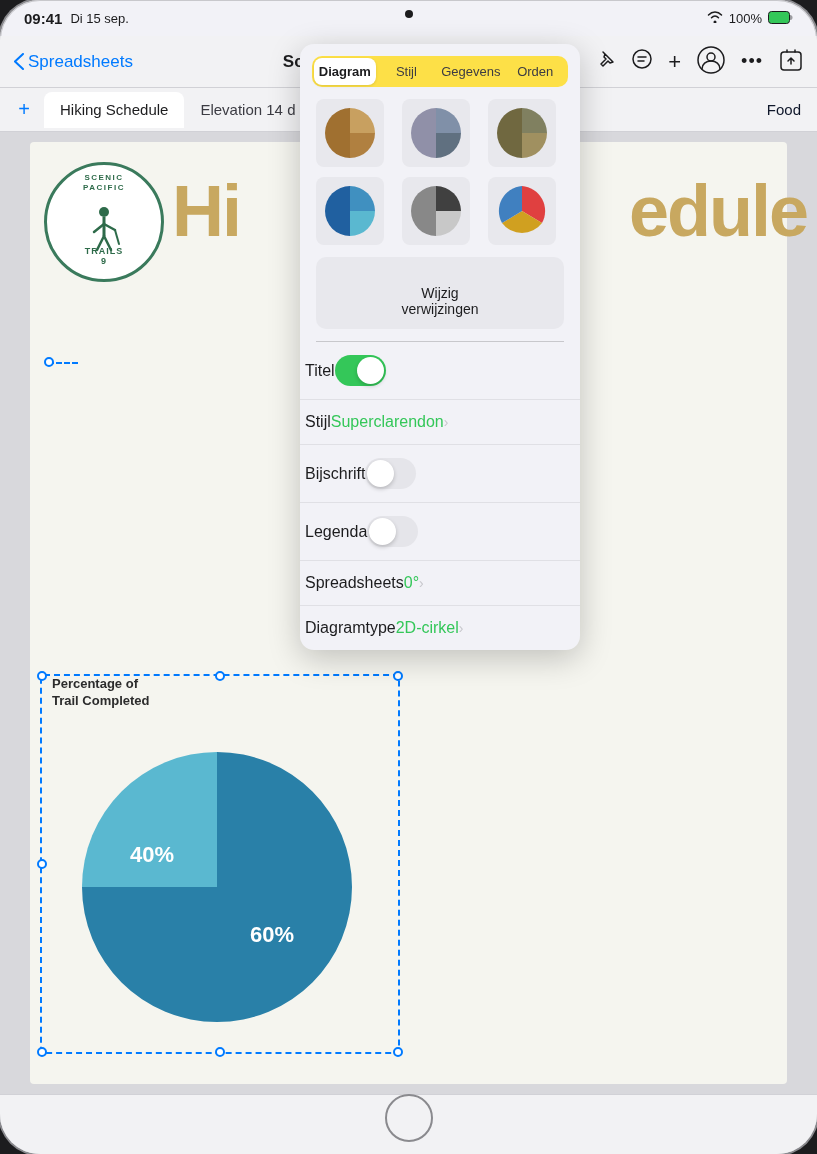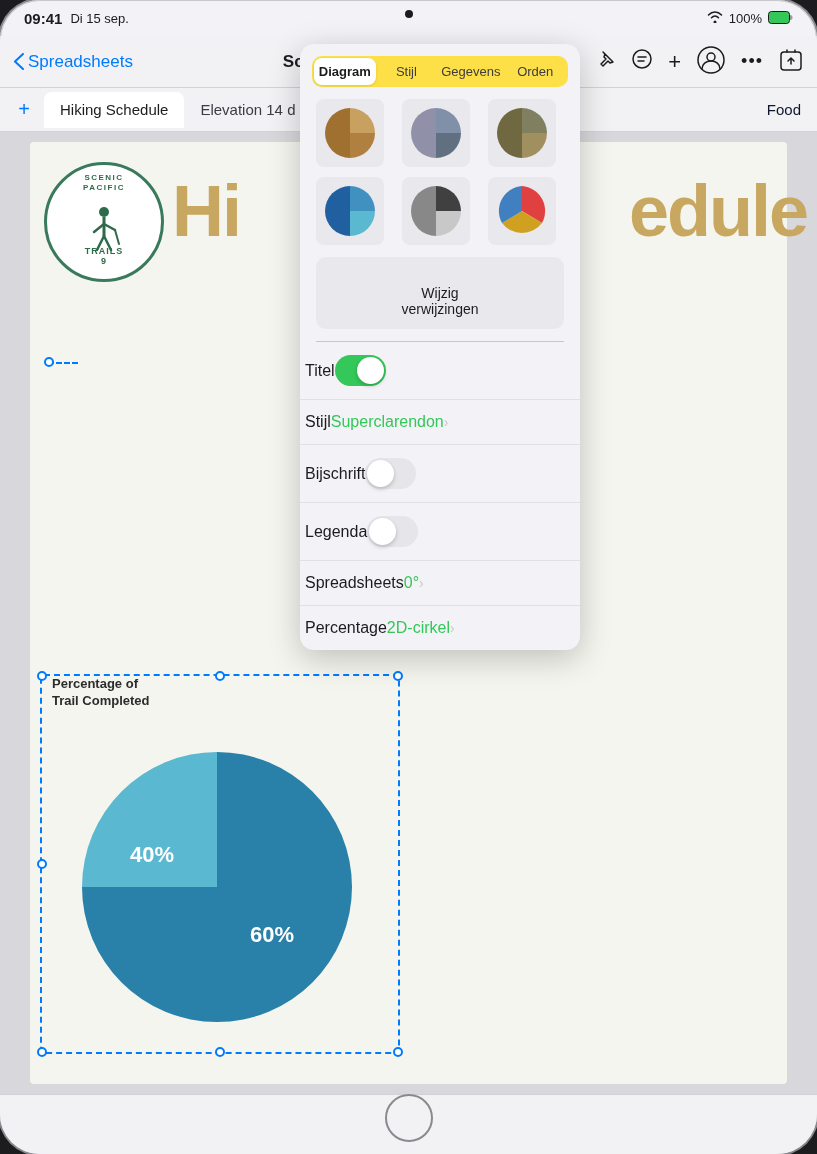--- a/index.html
+++ b/index.html
@@ -652,21 +652,21 @@
 
     <div class="panel-row">
       <span class="panel-row-label">Spreadsheets</span>
       <div class="panel-row-value">
         <span>0°</span>
         <span class="panel-row-chevron">›</span>
       </div>
     </div>
 
     <div class="panel-row">
-      <span class="panel-row-label">Percentage</span>
+      <span class="panel-row-label">Diagramtype</span>
       <div class="panel-row-value">
         <span>2D-cirkel</span>
         <span class="panel-row-chevron">›</span>
       </div>
     </div>
   </div>
 
   <div class="bottom-bar">
     <div class="home-button"></div>
   </div>

